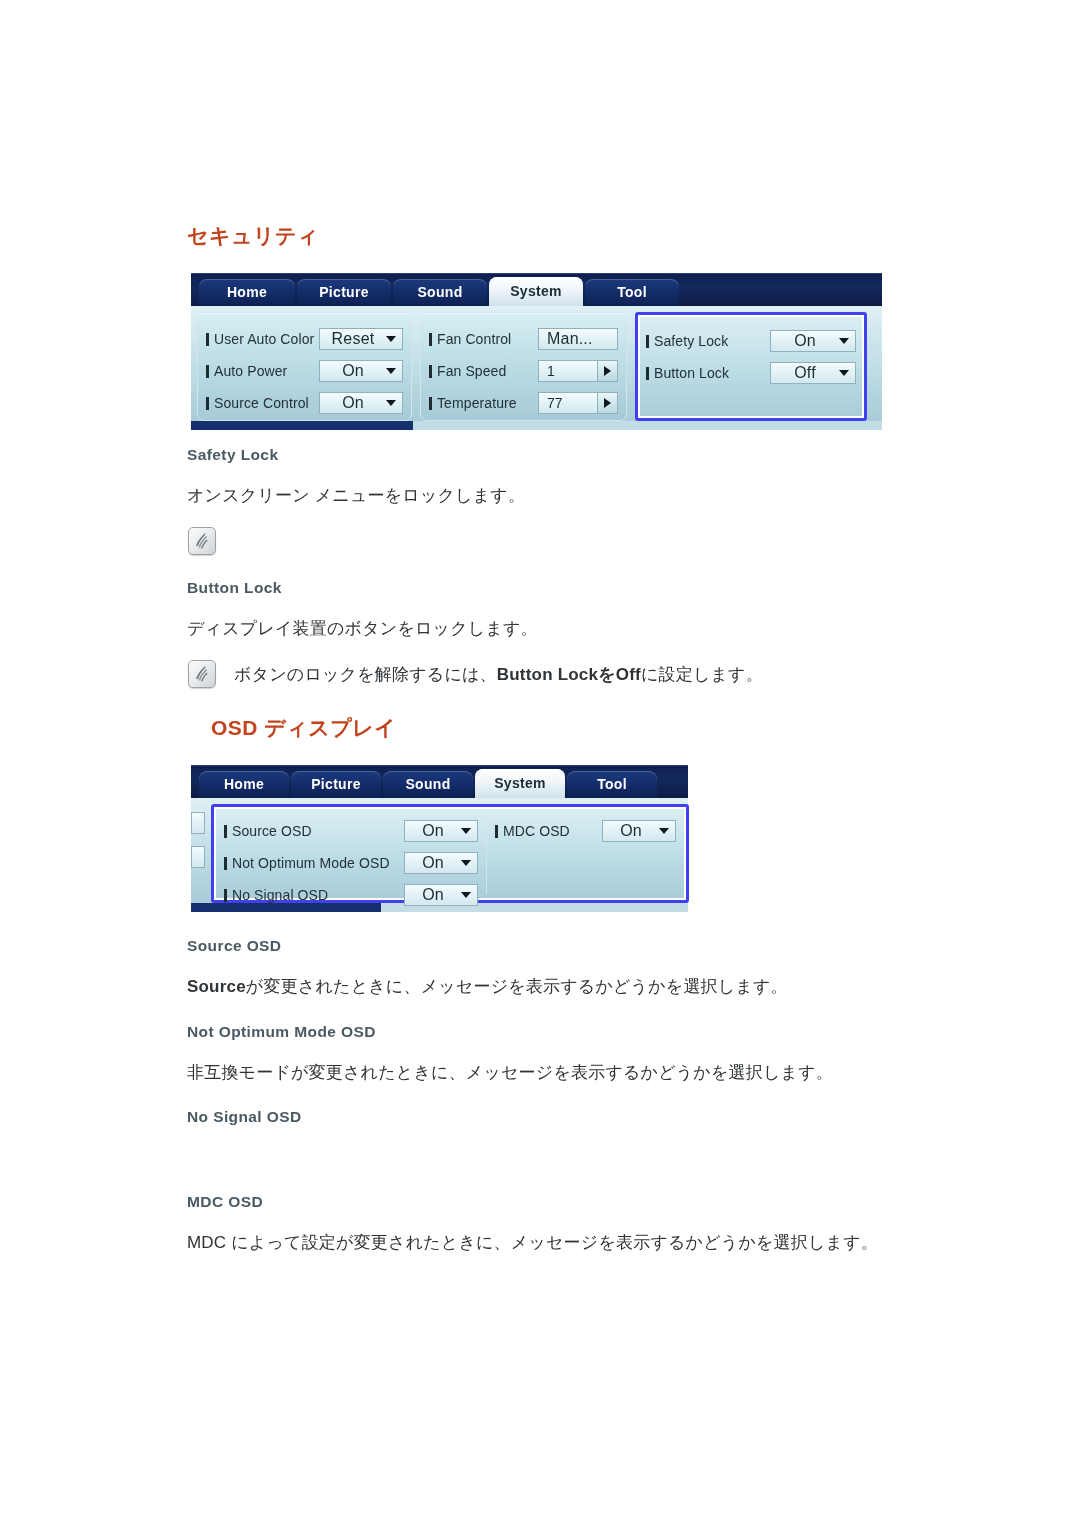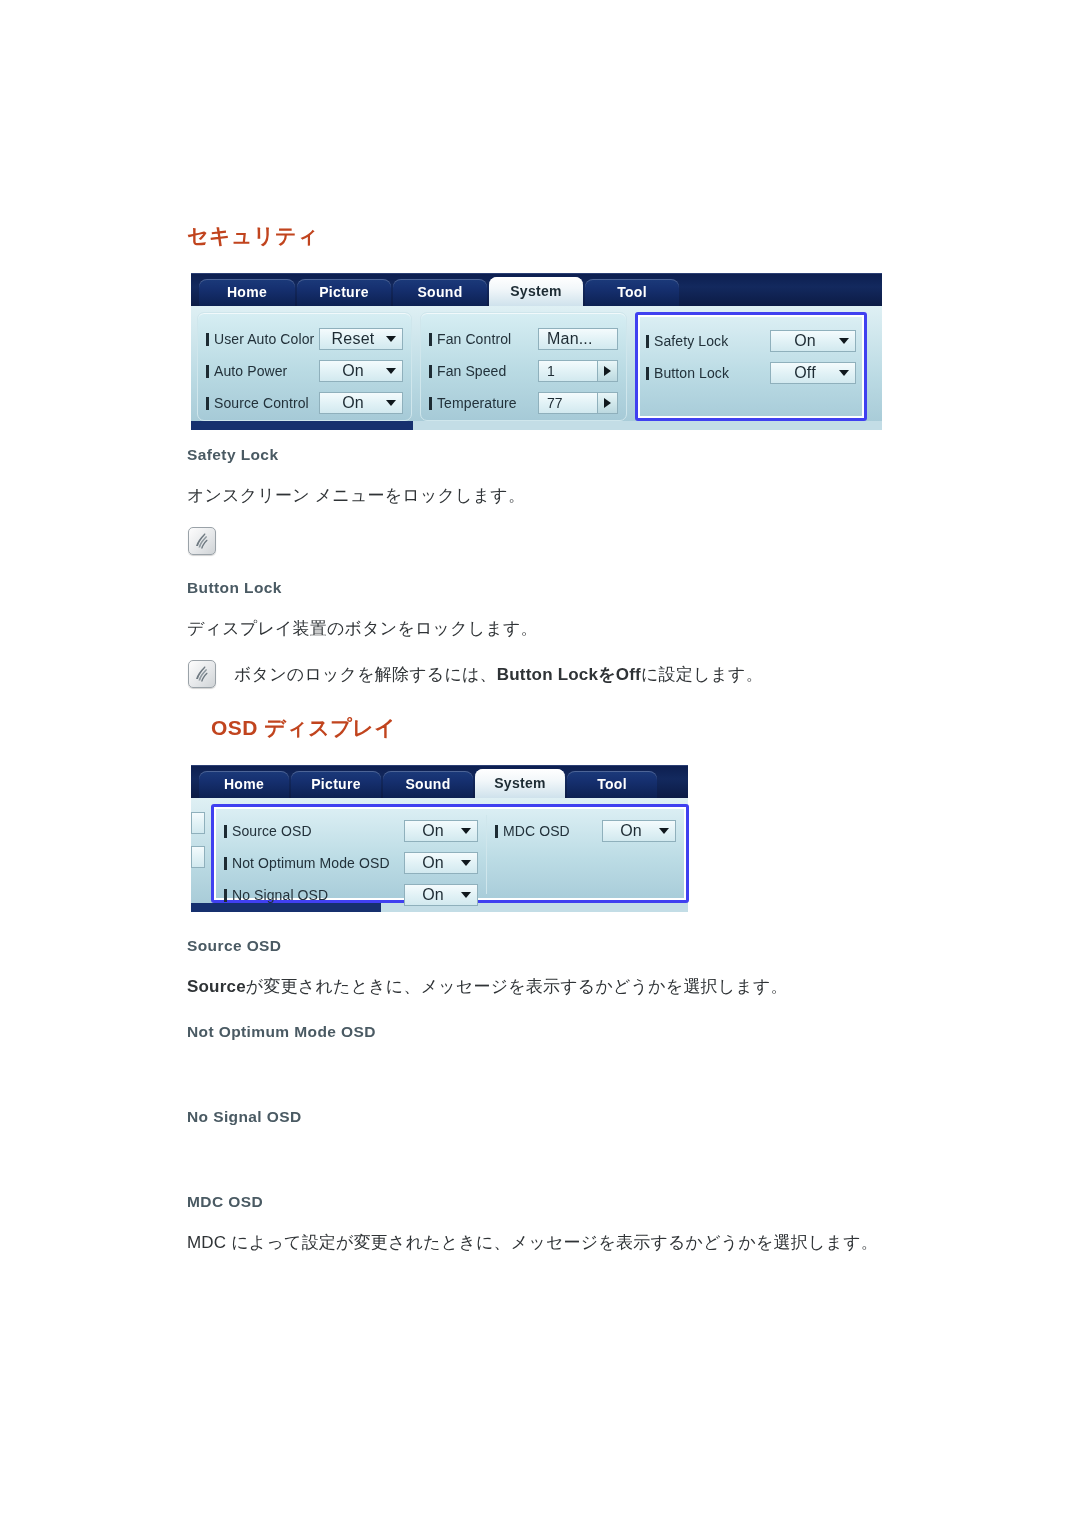--- a/index.html
+++ b/index.html
@@ -498,19 +498,20 @@
       <div class="f-light"></div>
     </div>
   </div>
 
   <div class="sub-heading" style="left:187px; top:937px;">Source OSD</div>
   <div class="body-text" style="left:187px; top:975px;">
     <b>Source</b><span>が変更されたときに、メッセージを表示するかどうかを選択します。</span>
   </div>
 
   <div class="sub-heading" style="left:187px; top:1023px;">Not Optimum Mode OSD</div>
+  <div class="body-text" style="left:187px; top:1061px;">非互換モードが変更されたときに、メッセージを表示するかどうかを選択します。</div>
 
   <div class="sub-heading" style="left:187px; top:1108px;">No Signal OSD</div>
 
   <div class="sub-heading" style="left:187px; top:1193px;">MDC OSD</div>
   <div class="body-text" style="left:187px; top:1231px;">MDC によって設定が変更されたときに、メッセージを表示するかどうかを選択します。</div>
 
 </div>
 
 </body></html>

